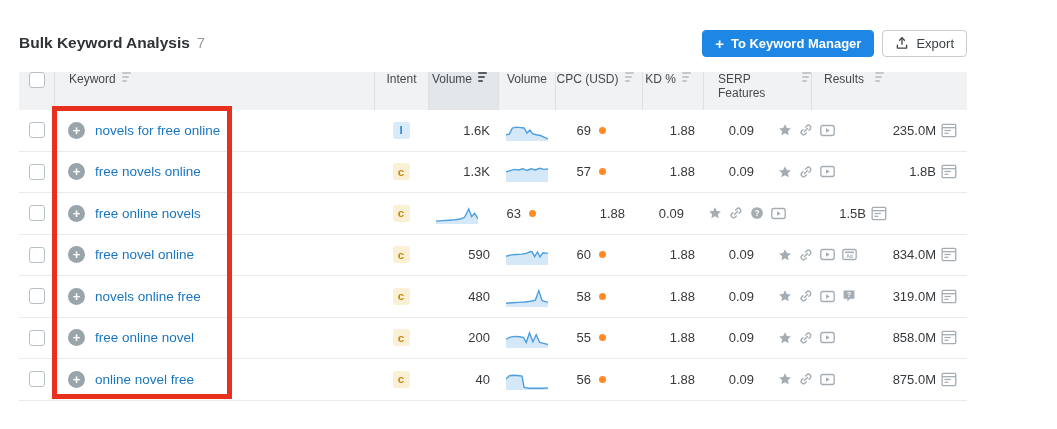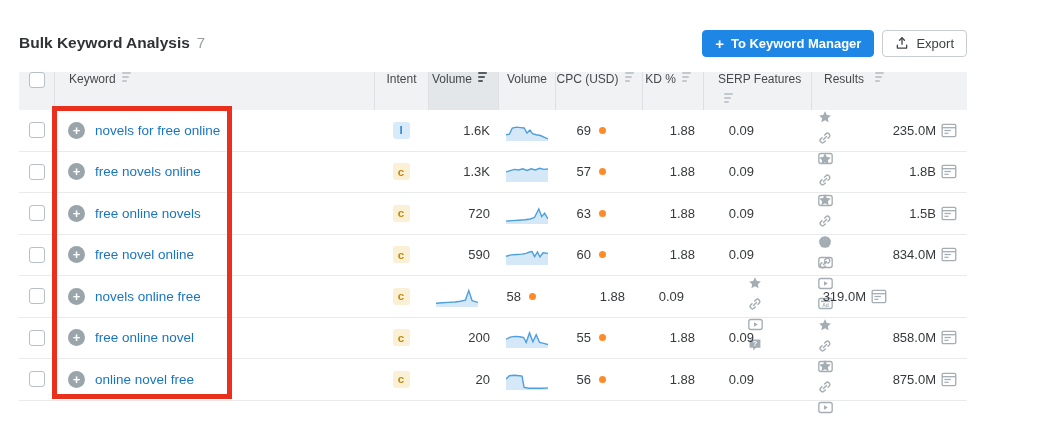--- a/index.html
+++ b/index.html
@@ -57,21 +57,21 @@
 
   
   .col-checkbox { width:35px; justify-content:center; }
   .col-keyword  { width:320px; }
   .col-intent   { width:54px; justify-content:center; }
   .col-volume   { width:70px; padding-right:8px; }
   .col-trend    { width:57px; justify-content:center; }
   .col-kd       { width:61px; padding-right:10px; }
   .col-cpc      { width:87px; padding-right:8px; }
   .col-com      { width:61px; padding-right:10px; }
-  .col-serp     { width:108px; justify-content:flex-start; padding-left:14px; gap:7px;flex-direction:column; }
+  .col-serp     { width:108px; justify-content:flex-start; padding-left:14px; gap:7px; }
   .col-results  { width:95px; padding-right:10px; gap:5px; }
 
   .checkbox {
     width:16px; height:16px; background:#fff; border:1px solid #b7c0c5;
     border-radius:3px; display:inline-block; cursor:pointer;
   }
   .td.col-keyword { gap:10px; padding-left:14px; }
   .plus-circle {
     width:17px; height:17px; border-radius:50%; background:#9aa5ab; color:#fff;
     display:inline-flex; align-items:center; justify-content:center;
@@ -301,21 +301,20 @@
     <div class="td col-checkbox">
             <span class="checkbox"></span>
           </div>
     <div class="td col-keyword">
       <span class="plus-circle">+</span>
       <a class="kw">free online novels</a>
     </div>
     <div class="td col-intent">
             <span class="intent-badge intent-c">c</span>
           </div>
-    <div class="td col-volume num">720</div>
     <div class="td col-trend">
             <svg class="spark" width="42" height="21">
     <polygon points="0.0,18.1 6.3,17.6 12.6,17.2 18.9,16.8 24.4,16.0 28.6,14.3 32.8,5.9 35.7,13.7 38.6,10.1 42.0,15.8 42,21 0,21" fill="#d4e8f8"></polygon>
     <polyline points="0.0,18.1 6.3,17.6 12.6,17.2 18.9,16.8 24.4,16.0 28.6,14.3 32.8,5.9 35.7,13.7 38.6,10.1 42.0,15.8" fill="none" stroke="#4d9fde" stroke-width="1.4"></polyline>
             </svg>
           </div>
     <div class="td col-kd num">
             <span>63</span>
             <span class="kd-dot"></span>
           </div>
@@ -426,20 +425,21 @@
     <div class="td col-checkbox">
             <span class="checkbox"></span>
           </div>
     <div class="td col-keyword">
       <span class="plus-circle">+</span>
       <a class="kw">novels online free</a>
     </div>
     <div class="td col-intent">
             <span class="intent-badge intent-c">c</span>
           </div>
+    <div class="td col-volume num">480</div>
     <div class="td col-trend">
             <svg class="spark" width="42" height="21">
     <polygon points="0.0,17.2 6.3,16.8 12.6,16.4 18.9,16.0 24.4,15.3 29.4,14.1 32.8,4.6 36.1,14.7 42.0,16.4 42,21 0,21" fill="#d4e8f8"></polygon>
     <polyline points="0.0,17.2 6.3,16.8 12.6,16.4 18.9,16.0 24.4,15.3 29.4,14.1 32.8,4.6 36.1,14.7 42.0,16.4" fill="none" stroke="#4d9fde" stroke-width="1.4"></polyline>
             </svg>
           </div>
     <div class="td col-kd num">
             <span>58</span>
             <span class="kd-dot"></span>
           </div>
@@ -543,21 +543,21 @@
     <div class="td col-checkbox">
             <span class="checkbox"></span>
           </div>
     <div class="td col-keyword">
       <span class="plus-circle">+</span>
       <a class="kw">online novel free</a>
     </div>
     <div class="td col-intent">
             <span class="intent-badge intent-c">c</span>
           </div>
-    <div class="td col-volume num">20</div>
+    <div class="td col-volume num">40</div>
     <div class="td col-trend">
             <svg class="spark" width="42" height="21">
     <polygon points="0.0,10.1 3.4,6.7 8.4,6.3 13.4,6.7 16.0,7.1 18.1,18.5 23.1,19.3 29.4,19.3 35.7,19.3 42.0,18.9 42,21 0,21" fill="#d4e8f8"></polygon>
     <polyline points="0.0,10.1 3.4,6.7 8.4,6.3 13.4,6.7 16.0,7.1 18.1,18.5 23.1,19.3 29.4,19.3 35.7,19.3 42.0,18.9" fill="none" stroke="#4d9fde" stroke-width="1.4"></polyline>
             </svg>
           </div>
     <div class="td col-kd num">
             <span>56</span>
             <span class="kd-dot"></span>
           </div>

